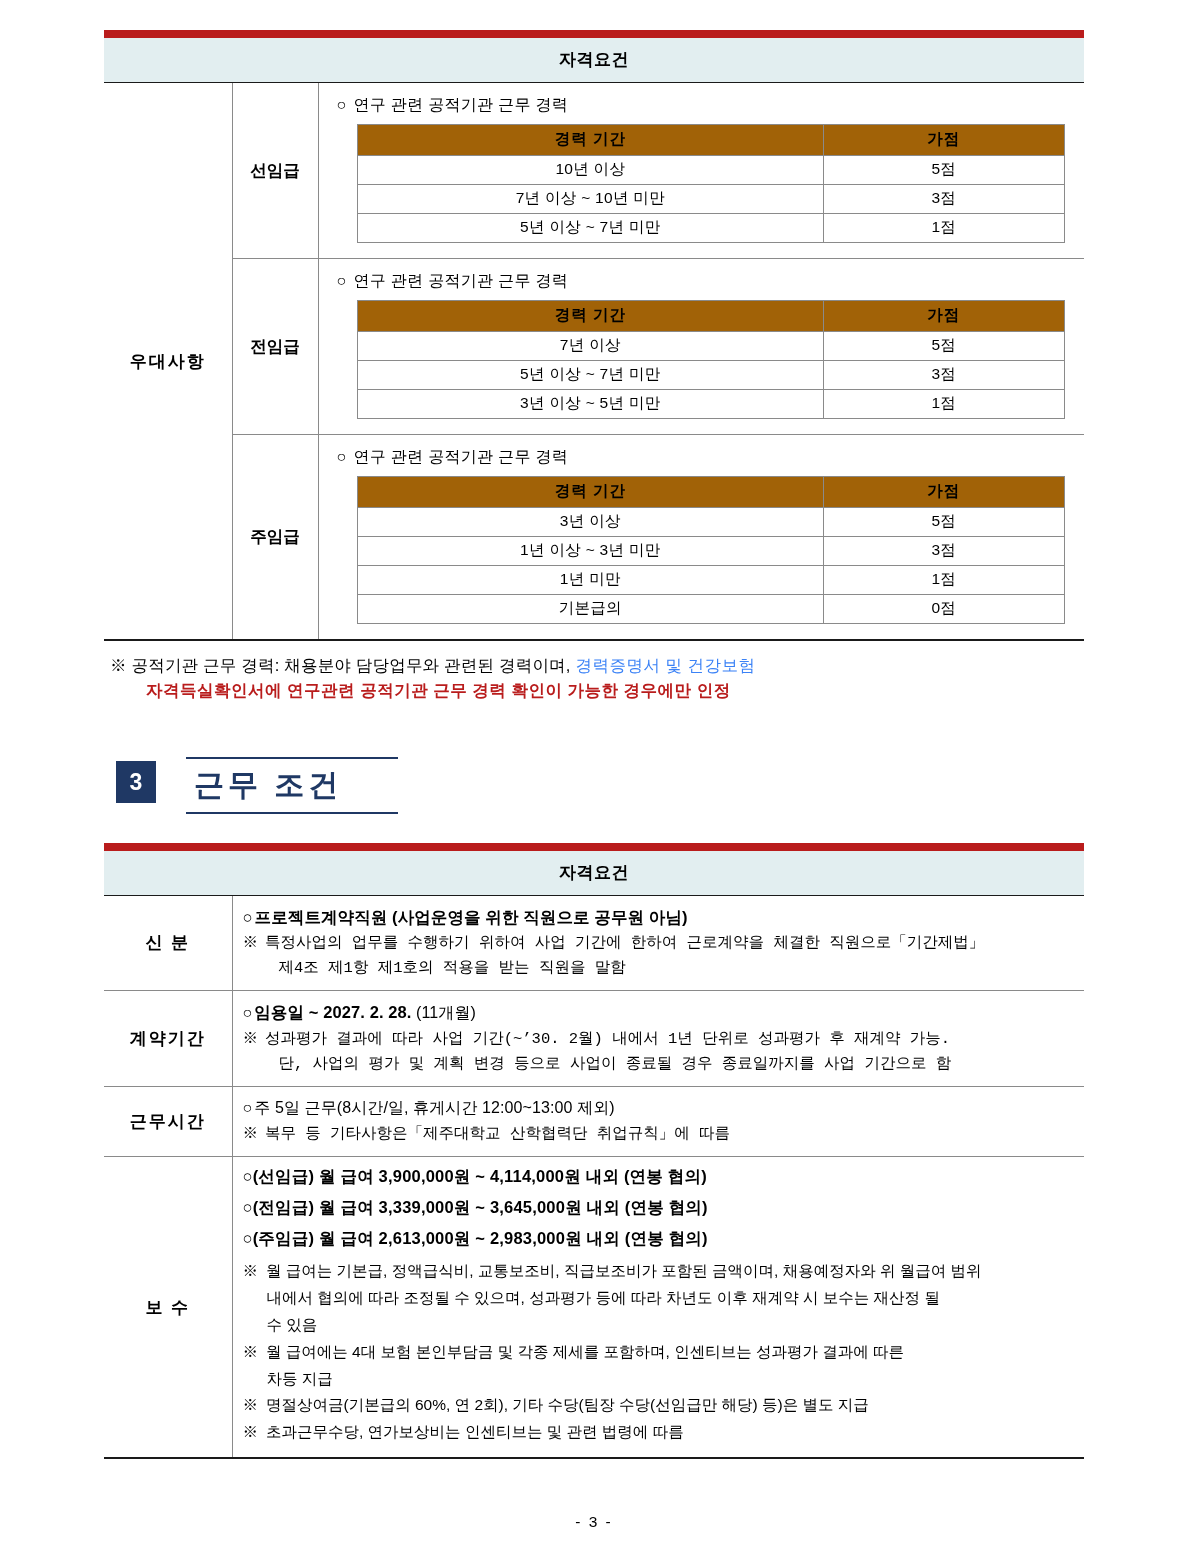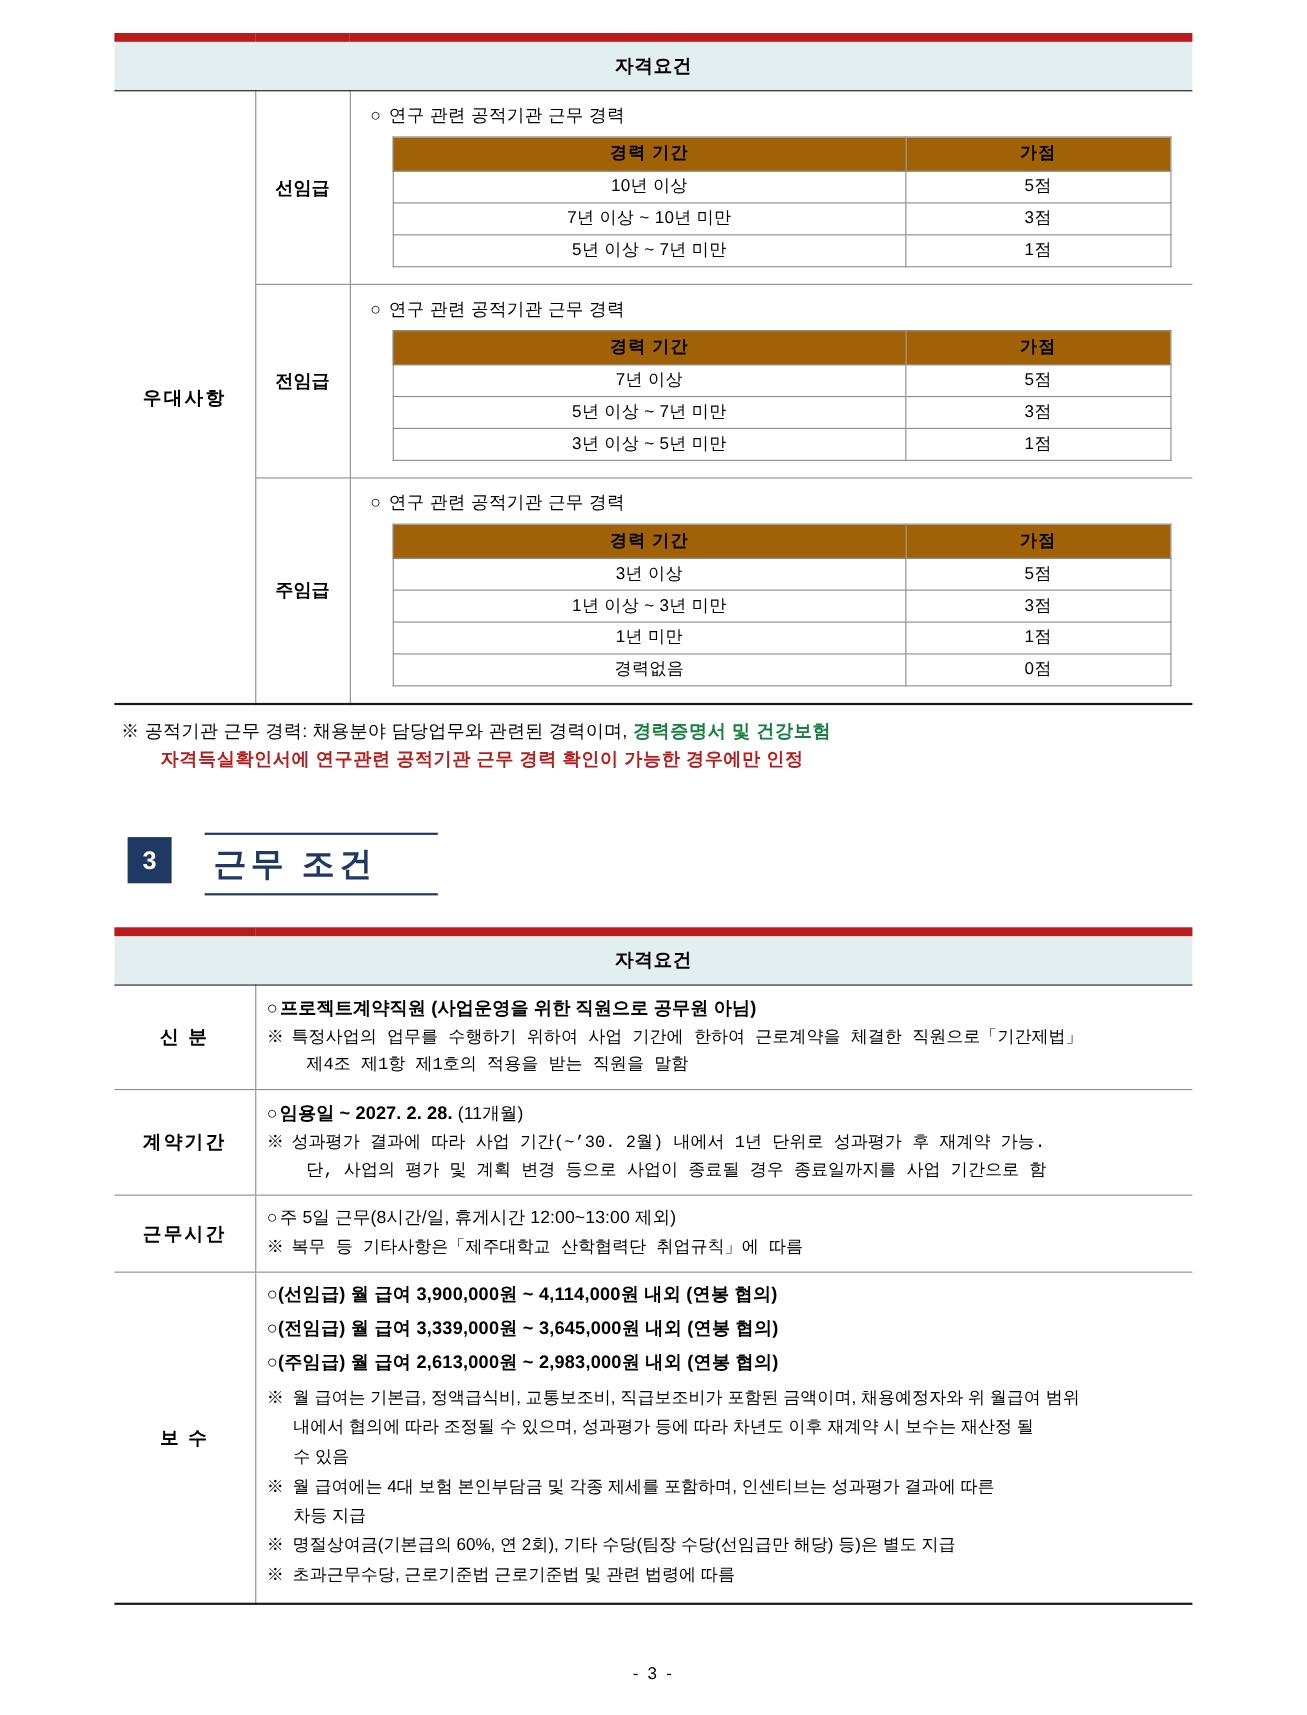--- a/index.html
+++ b/index.html
@@ -100,22 +100,22 @@
 
   
   .note {
     margin: 12px 6px 0 6px;
     font-size: 16.5px;
     line-height: 1.5;
     letter-spacing: 0.2px;
   }
   .note .mark { font-weight: normal; }
   .note .blue {
-    color: #15803d;
-    font-weight: bold;
+    color: #3b82f6;
+    font-weight: normal;
     letter-spacing: 0.5px;
     text-align: center;
   }
   .note-l2 {
     display: block;
     margin-left: 36px;
     color: #b91c1c;
     font-weight: bold;
     letter-spacing: 0.5px;
   }
@@ -337,21 +337,21 @@
               </tr>
               <tr>
                 <td>1년 이상 ~ 3년 미만</td>
                 <td>3점</td>
               </tr>
               <tr>
                 <td>1년 미만</td>
                 <td>1점</td>
               </tr>
               <tr>
-                <td>경력없음</td>
+                <td>기본급의</td>
                 <td>0점</td>
               </tr>
             </tbody>
           </table>
         </td>
       </tr>
     </tbody>
   </table>
 
   <div class="note">
@@ -417,20 +417,20 @@
 
           <span class="pay-note"><span class="mk">※</span><span>월 급여는 기본급, 정액급식비, 교통보조비, 직급보조비가 포함된 금액이며, 채용예정자와 위 월급여 범위</span></span>
           <span class="pay-note cont">내에서 협의에 따라 조정될 수 있으며, 성과평가 등에 따라 차년도 이후 재계약 시 보수는 재산정 될</span>
           <span class="pay-note cont">수 있음</span>
 
           <span class="pay-note"><span class="mk">※</span><span>월 급여에는 4대 보험 본인부담금 및 각종 제세를 포함하며, 인센티브는 성과평가 결과에 따른</span></span>
           <span class="pay-note cont">차등 지급</span>
 
           <span class="pay-note"><span class="mk">※</span><span>명절상여금(기본급의 60%, 연 2회), 기타 수당(팀장 수당(선임급만 해당) 등)은 별도 지급</span></span>
 
-          <span class="pay-note"><span class="mk">※</span><span>초과근무수당, 근로기준법 근로기준법 및 관련 법령에 따름</span></span>
+          <span class="pay-note"><span class="mk">※</span><span>초과근무수당, 연가보상비는 인센티브는 및 관련 법령에 따름</span></span>
         </td>
       </tr>
     </tbody>
   </table>
 
   <div class="footer">- 3 -</div>
 </div>
 
 </body></html>

